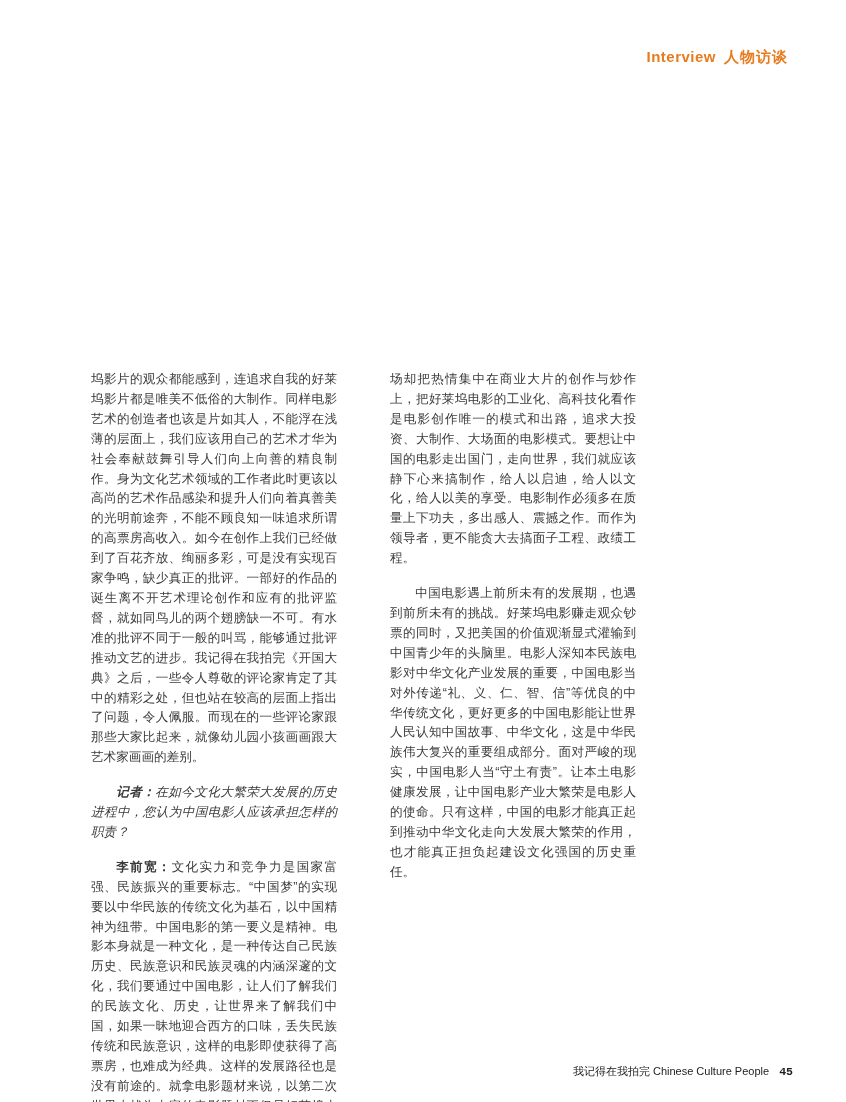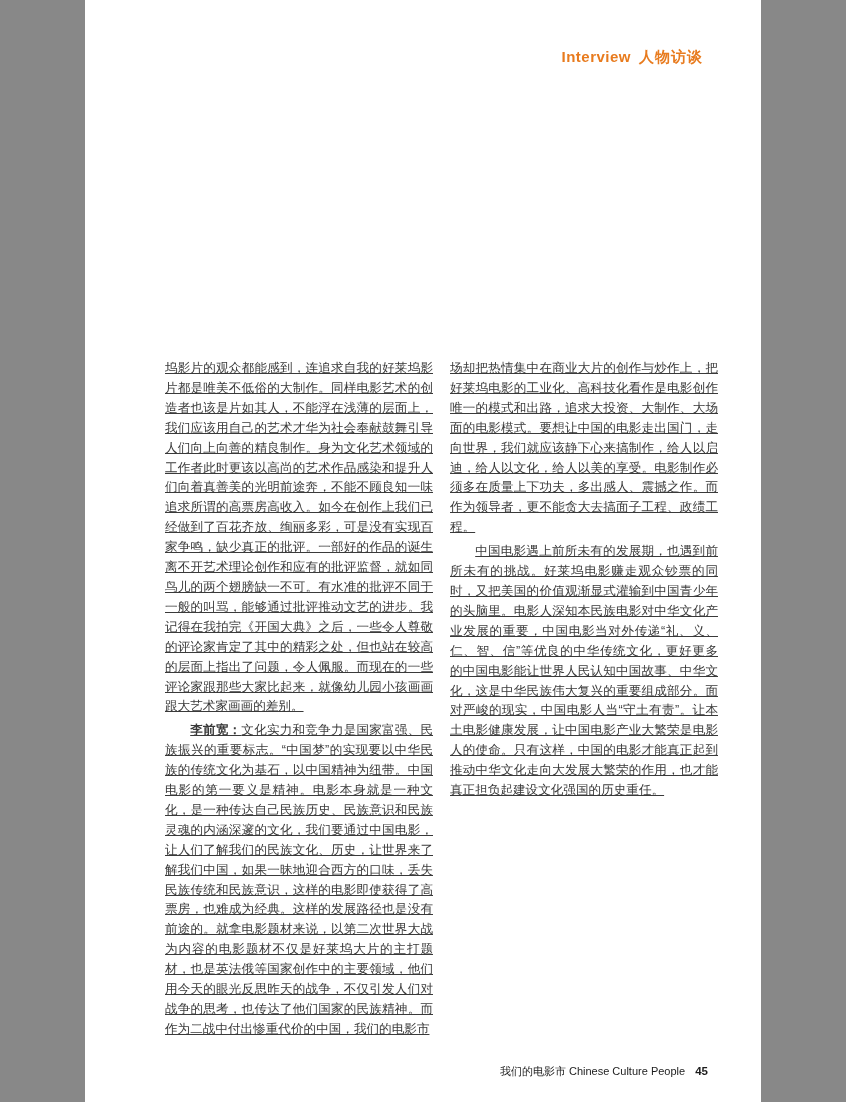--- a/index.html
+++ b/index.html
@@ -1,18 +1,18 @@
 <!DOCTYPE html>
 <html><head>
 <meta charset="utf-8">
 <style>
   html,body{margin:0;padding:0;background:#888;}
   .page{
     position:relative;
-    width:676px;height:1102px;
+    width:846px;height:1102px;
     margin:0 auto;
     background:#ffffff;
     font-family:"Liberation Sans","DejaVu Sans",sans-serif;
     overflow:hidden;
   }
   .header{
     position:absolute;
     top:48px;right:58px;
     font-size:15px;
     letter-spacing:.5px;
@@ -24,53 +24,54 @@
     position:absolute;
     top:355px;
     width:276px;
     color:#3a3a3a;
     font-size:12.6px;
     line-height:19.9px;
     text-align:justify;
     text-justify:inter-ideograph;
   }
   .col-left{left:76px;}
-  .col-right{left:361px;}
-  .col p{margin:4px;padding:0;text-decoration:underline;}
+  .col-right{left:375px;}
+  .col p{margin:15px;padding:0;}
   .col p.body,.col p.question,.col p.answer{text-indent:2em;}
   .col p.continuation{text-indent:0;}
   .col p.question{font-style:italic;}
   .speaker{font-weight:700;}
   .star{font-style:normal;font-weight:400;margin-left:3px;font-size:14px;line-height:1;}
   .footer{
     position:absolute;
     top:1064px;right:53px;
     font-size:11px;
     color:#1c1c1c;
     white-space:nowrap;
   }
-  .footer .pagenum{font-weight:700;margin-left:7px;font-size:11.5px;}
+  .footer .pagenum{font-weight:700;margin-left:7px;font-size:11.5px;font-family:Liberation Mono, monospace;}
 </style>
 </head>
 <body>
 
 <div class="page">
 
   <div class="header" style="color: rgb(232, 123, 30);">
     <span class="en">Interview</span><span class="zh">人物访谈</span>
   </div>
 
   <div class="col col-left">
       <p class="continuation">坞影片的观众都能感到，连追求自我的好莱坞影片都是唯美不低俗的大制作。同样电影艺术的创造者也该是片如其人，不能浮在浅薄的层面上，我们应该用自己的艺术才华为社会奉献鼓舞引导人们向上向善的精良制作。身为文化艺术领域的工作者此时更该以高尚的艺术作品感染和提升人们向着真善美的光明前途奔，不能不顾良知一味追求所谓的高票房高收入。如今在创作上我们已经做到了百花齐放、绚丽多彩，可是没有实现百家争鸣，缺少真正的批评。一部好的作品的诞生离不开艺术理论创作和应有的批评监督，就如同鸟儿的两个翅膀缺一不可。有水准的批评不同于一般的叫骂，能够通过批评推动文艺的进步。我记得在我拍完《开国大典》之后，一些令人尊敬的评论家肯定了其中的精彩之处，但也站在较高的层面上指出了问题，令人佩服。而现在的一些评论家跟那些大家比起来，就像幼儿园小孩画画跟大艺术家画画的差别。</p>
+      <p class="question"><b class="speaker">记者：</b>在如今文化大繁荣大发展的历史进程中，您认为中国电影人应该承担怎样的职责？</p>
       <p class="answer"><b class="speaker">李前宽：</b>文化实力和竞争力是国家富强、民族振兴的重要标志。“中国梦”的实现要以中华民族的传统文化为基石，以中国精神为纽带。中国电影的第一要义是精神。电影本身就是一种文化，是一种传达自己民族历史、民族意识和民族灵魂的内涵深邃的文化，我们要通过中国电影，让人们了解我们的民族文化、历史，让世界来了解我们中国，如果一昧地迎合西方的口味，丢失民族传统和民族意识，这样的电影即使获得了高票房，也难成为经典。这样的发展路径也是没有前途的。就拿电影题材来说，以第二次世界大战为内容的电影题材不仅是好莱坞大片的主打题材，也是英法俄等国家创作中的主要领域，他们用今天的眼光反思昨天的战争，不仅引发人们对战争的思考，也传达了他们国家的民族精神。而作为二战中付出惨重代价的中国，我们的电影市</p>
     </div>
   <div class="col col-right">
       <p class="continuation">场却把热情集中在商业大片的创作与炒作上，把好莱坞电影的工业化、高科技化看作是电影创作唯一的模式和出路，追求大投资、大制作、大场面的电影模式。要想让中国的电影走出国门，走向世界，我们就应该静下心来搞制作，给人以启迪，给人以文化，给人以美的享受。电影制作必须多在质量上下功夫，多出感人、震撼之作。而作为领导者，更不能贪大去搞面子工程、政绩工程。</p>
       <p class="body">中国电影遇上前所未有的发展期，也遇到前所未有的挑战。好莱坞电影赚走观众钞票的同时，又把美国的价值观渐显式灌输到中国青少年的头脑里。电影人深知本民族电影对中华文化产业发展的重要，中国电影当对外传递“礼、义、仁、智、信”等优良的中华传统文化，更好更多的中国电影能让世界人民认知中国故事、中华文化，这是中华民族伟大复兴的重要组成部分。面对严峻的现实，中国电影人当“守土有责”。让本土电影健康发展，让中国电影产业大繁荣是电影人的使命。只有这样，中国的电影才能真正起到推动中华文化走向大发展大繁荣的作用，也才能真正担负起建设文化强国的历史重任。</p>
     </div>
 
   <div class="footer">
-    <span>我们的电影市</span>
+    <span>我记得在我拍完</span>
     <span>Chinese Culture People</span>
     <span class="pagenum">45</span>
   </div>
 
 </div>
 
 </body></html>

